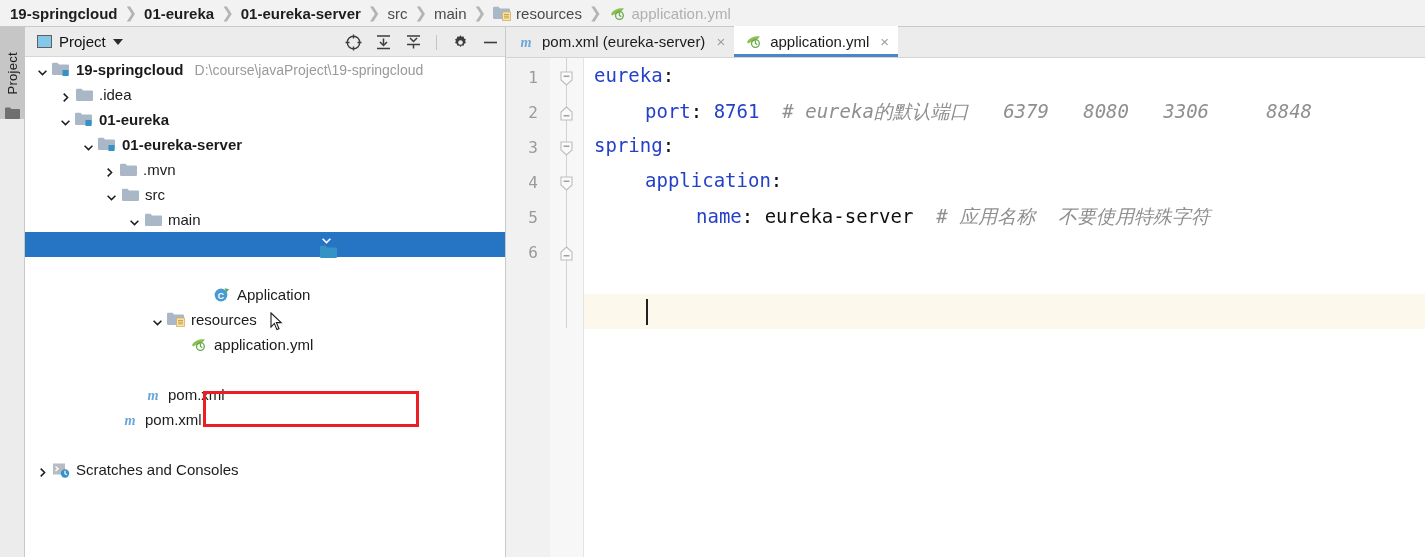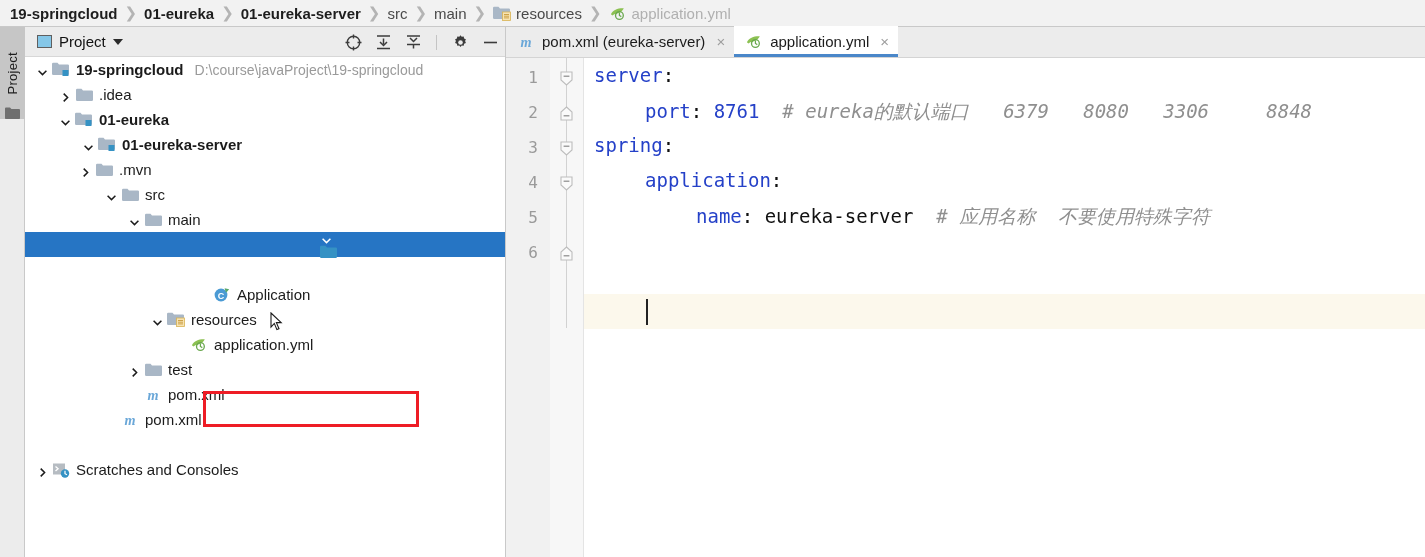--- a/index.html
+++ b/index.html
@@ -234,31 +234,20 @@
         </div>
         <div class="row" style="top: 325px; position: absolute; left: 0px; right: 0px; padding-left: 104px;">
           <span class="arrow none"></span>
           <span class="icoslot">
             <svg width="19" height="16" viewBox="0 0 19 16">
               <text x="9.5" y="13" font-size="15" font-family="Liberation Serif, serif" font-style="italic" font-weight="bold" fill="#6aa7d8" text-anchor="middle">m</text>
             </svg>
           </span>
           <span class="label">pom.xml</span>
         </div>
-        <div class="row" style="top: 300px; position: absolute; left: 0px; right: 0px; padding-left: 104px;">
-          <span class="arrow"><svg width="11" height="11" viewBox="0 0 11 11">
-              <path d="M3.7 1.6L7.6 5.5 3.7 9.4" fill="none" stroke="currentColor" stroke-width="1.5"></path>
-            </svg></span>
-          <span class="icoslot">
-            <svg width="17" height="14" viewBox="0 0 17 14">
-              <path d="M0 2a1.2 1.2 0 0 1 1.2-1.2h4.3L7 2.4h8.8A1.2 1.2 0 0 1 17 3.6v8.2A1.2 1.2 0 0 1 15.8 13H1.2A1.2 1.2 0 0 1 0 11.8z" fill="#a9b7c6"></path>
-            </svg>
-          </span>
-          <span class="label">test</span>
-        </div>
         <div class="row" style="top: 275px; position: absolute; left: 0px; right: 0px; padding-left: 150px;">
           <span class="arrow none"></span>
           <span class="icoslot">
             <svg width="19" height="15" viewBox="0 0 19 15">
               <path d="M2 8.4c2.4-4.6 7.4-6.6 13.6-6.3-1 1.6-2 2.9-3.3 3.9-2.6 2-6.4 1.4-8.6 3.6z" fill="#8cc152"></path>
               <circle cx="11" cy="9.6" r="4.1" fill="none" stroke="#6aa84f" stroke-width="1.4"></circle>
               <path d="M11 6.5v3.1l2 1.2" stroke="#6aa84f" stroke-width="1.3" fill="none"></path>
             </svg>
           </span>
           <span class="label">application.yml</span>
@@ -313,21 +302,21 @@
           <span class="arrow"><svg width="11" height="11" viewBox="0 0 11 11">
               <path d="M1.6 3.7L5.5 7.6 9.4 3.7" fill="none" stroke="currentColor" stroke-width="1.5"></path>
             </svg></span>
           <span class="icoslot">
             <svg width="17" height="14" viewBox="0 0 17 14">
               <path d="M0 2a1.2 1.2 0 0 1 1.2-1.2h4.3L7 2.4h8.8A1.2 1.2 0 0 1 17 3.6v8.2A1.2 1.2 0 0 1 15.8 13H1.2A1.2 1.2 0 0 1 0 11.8z" fill="#a9b7c6"></path>
             </svg>
           </span>
           <span class="label">src</span>
         </div>
-        <div class="row" style="top: 100px; position: absolute; left: 0px; right: 0px; padding-left: 55px;">
+        <div class="row" style="top: 100px; position: absolute; left: 0px; right: 0px; padding-left: 79px;">
           <span class="arrow"><svg width="11" height="11" viewBox="0 0 11 11">
               <path d="M3.7 1.6L7.6 5.5 3.7 9.4" fill="none" stroke="currentColor" stroke-width="1.5"></path>
             </svg></span>
           <span class="icoslot">
             <svg width="17" height="14" viewBox="0 0 17 14">
               <path d="M0 2a1.2 1.2 0 0 1 1.2-1.2h4.3L7 2.4h8.8A1.2 1.2 0 0 1 17 3.6v8.2A1.2 1.2 0 0 1 15.8 13H1.2A1.2 1.2 0 0 1 0 11.8z" fill="#a9b7c6"></path>
             </svg>
           </span>
           <span class="label">.mvn</span>
         </div>
@@ -418,21 +407,21 @@
       <div class="gutter"></div>
       <div class="fold-col"></div>
       <div class="fold-line"></div>
       <div class="code-sep"></div>
       <div class="caret"></div>
     <div class="lineno" style="top: 10px;">1</div>
         <div class="fold" style="top: 12px;"><svg width="17" height="17" viewBox="0 0 17 17">
             <path d="M3 2h11v8l-5.5 5L3 10z" fill="#fafafa" stroke="#bdbdbd" stroke-width="1.1"></path>
             <path d="M5.6 6.2h5.8" stroke="#8a8a8a" stroke-width="1.2"></path>
           </svg></div>
-        <div class="codeline" style="top: 6px; padding-left: 0px;"><span class="k">server</span><span>:</span></div>
+        <div class="codeline" style="top: 6px; padding-left: 0px;"><span class="k">eureka</span><span>:</span></div>
         <div class="lineno" style="top: 45px;">2</div>
         <div class="fold" style="top: 47px;"><svg width="17" height="17" viewBox="0 0 17 17">
             <path d="M8.5 2L14 7v8H3V7z" fill="#fafafa" stroke="#bdbdbd" stroke-width="1.1"></path>
             <path d="M5.6 10.8h5.8" stroke="#8a8a8a" stroke-width="1.2"></path>
           </svg></div>
         <div class="codeline" style="top: 41px; padding-left: 51px;"><span class="k">port</span><span>:</span> <span class="num">8761</span>  <span class="cmt"># eureka的默认端口   6379   8080   3306     8848</span></div>
         <div class="lineno" style="top: 80px;">3</div>
         <div class="fold" style="top: 82px;"><svg width="17" height="17" viewBox="0 0 17 17">
             <path d="M3 2h11v8l-5.5 5L3 10z" fill="#fafafa" stroke="#bdbdbd" stroke-width="1.1"></path>
             <path d="M5.6 6.2h5.8" stroke="#8a8a8a" stroke-width="1.2"></path>

